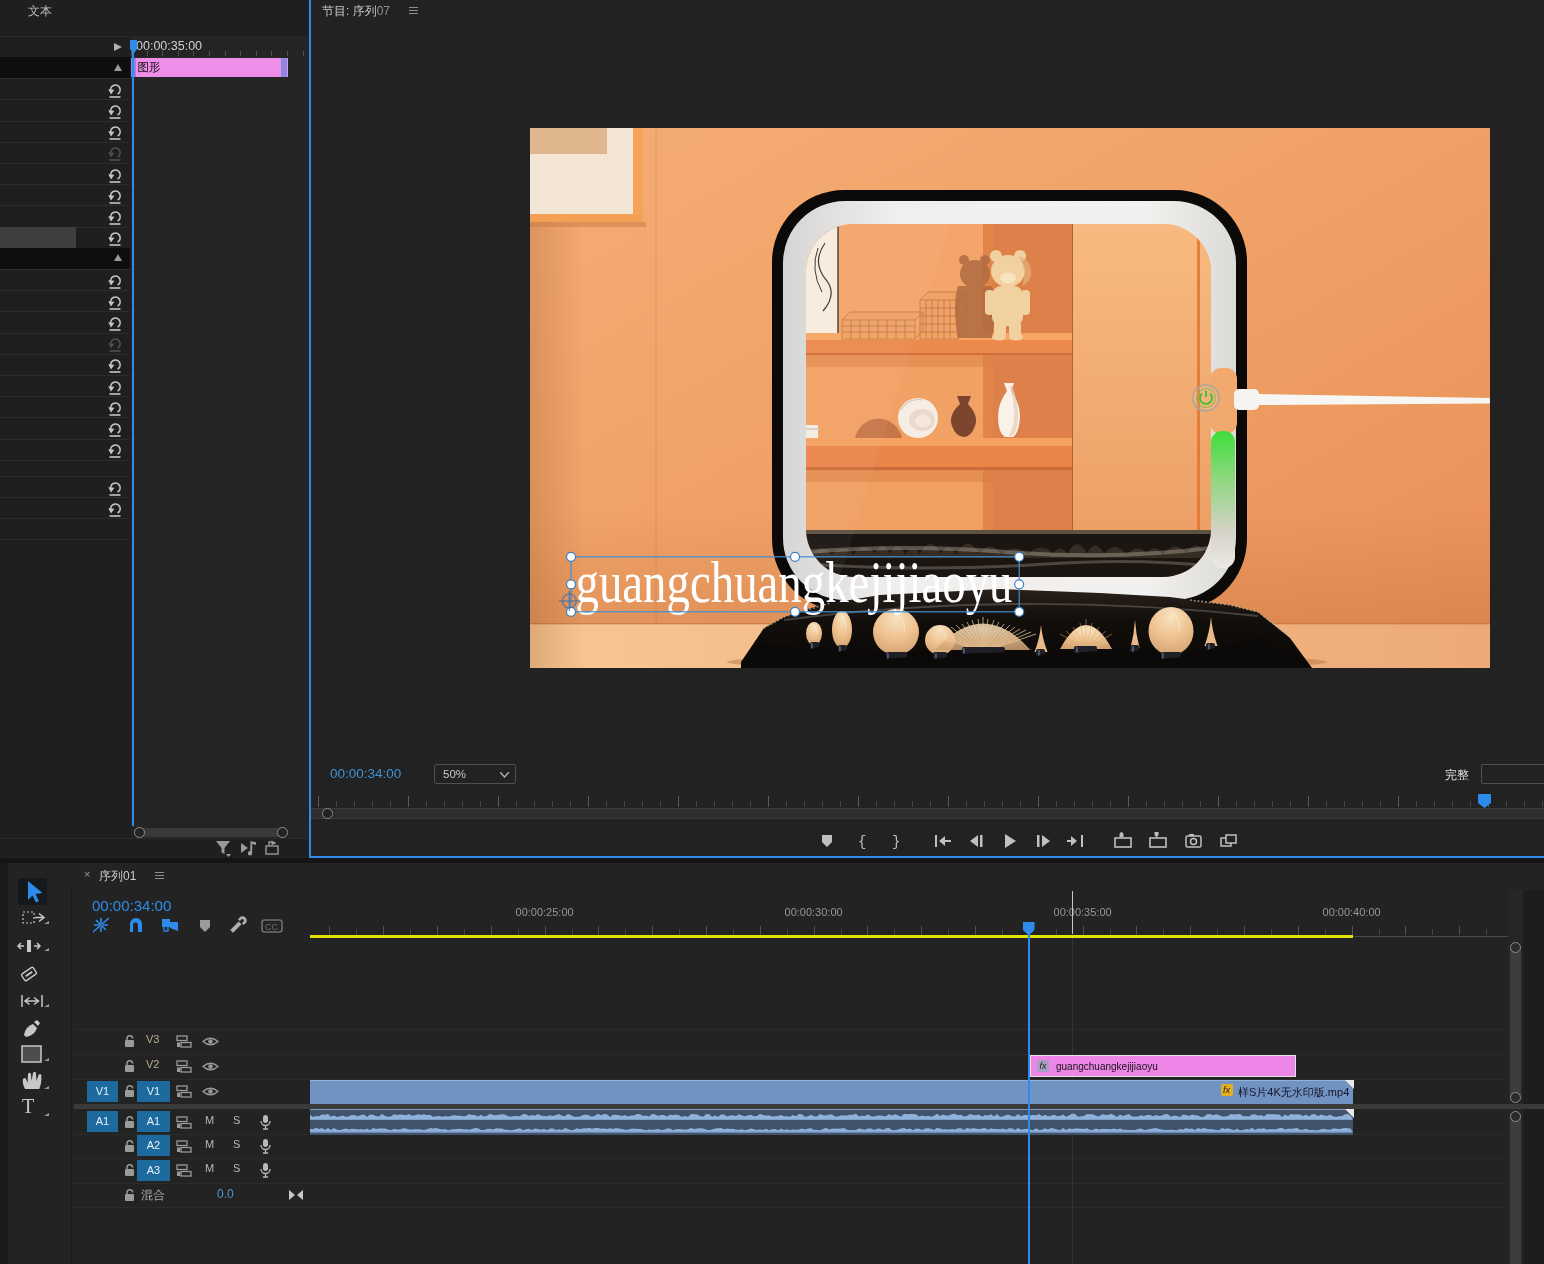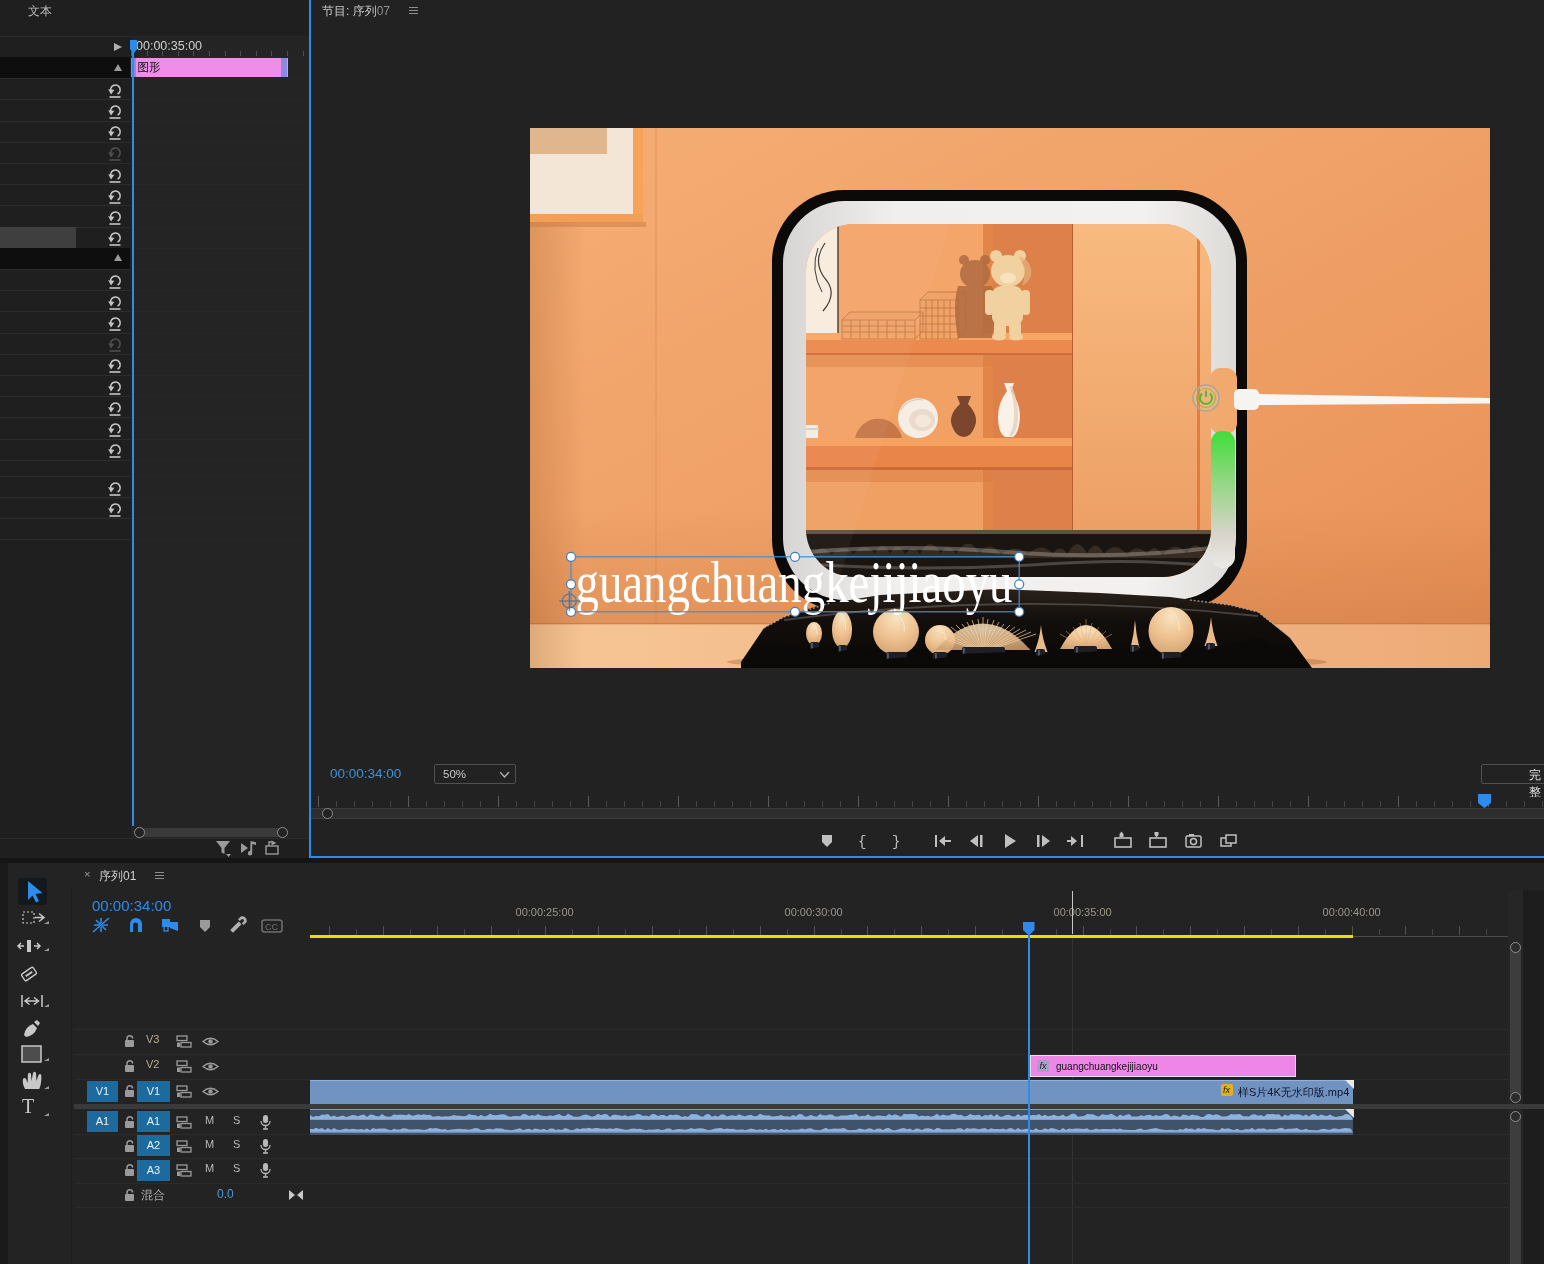--- a/index.html
+++ b/index.html
@@ -426,21 +426,21 @@
       </g>
     </svg>
     <div class="abs" style="left:309px;top:0;width:1235px;height:857.5px;overflow:hidden;pointer-events:none;">
       <div class="abs" style="left:21px;top:766px;font-size:13.5px;color:#3f91d6;">00:00:34:00</div>
       <div class="abs" style="left:125px;top:764px;width:82px;height:20px;border:1px solid #505050;border-radius:2px;background:#222;"></div>
       <div class="abs" style="left:134px;top:768px;font-size:11.5px;color:#c8c8c8;">50%</div>
       <svg class="abs" style="left:191px;top:772px" width="10" height="6">
         <path d="M0 0 L4.5 5 L9 0" fill="none" stroke="#b0b0b0" stroke-width="1.4"></path>
       </svg>
       <div class="abs" style="left:1172px;top:764px;width:70px;height:20px;border:1px solid #505050;border-radius:2px;"></div>
-      <div class="abs" style="left:1220px;top:767px;font-size:12px;color:#e0e0e0;">完整</div>
+      <div class="abs" style="left:1136px;top:767px;font-size:12px;color:#e0e0e0;">完整</div>
       <div class="abs" style="left:9.0px;top:796px;width:1px;height:11px;background:#5a5a5a;"></div>
       <div class="abs" style="left:27.0px;top:801px;width:1px;height:6px;background:#454545;"></div>
       <div class="abs" style="left:45.0px;top:801px;width:1px;height:6px;background:#454545;"></div>
       <div class="abs" style="left:63.0px;top:801px;width:1px;height:6px;background:#454545;"></div>
       <div class="abs" style="left:81.0px;top:801px;width:1px;height:6px;background:#454545;"></div>
       <div class="abs" style="left:99.0px;top:796px;width:1px;height:11px;background:#5a5a5a;"></div>
       <div class="abs" style="left:117.0px;top:801px;width:1px;height:6px;background:#454545;"></div>
       <div class="abs" style="left:135.0px;top:801px;width:1px;height:6px;background:#454545;"></div>
       <div class="abs" style="left:153.0px;top:801px;width:1px;height:6px;background:#454545;"></div>
       <div class="abs" style="left:171.0px;top:801px;width:1px;height:6px;background:#454545;"></div>

